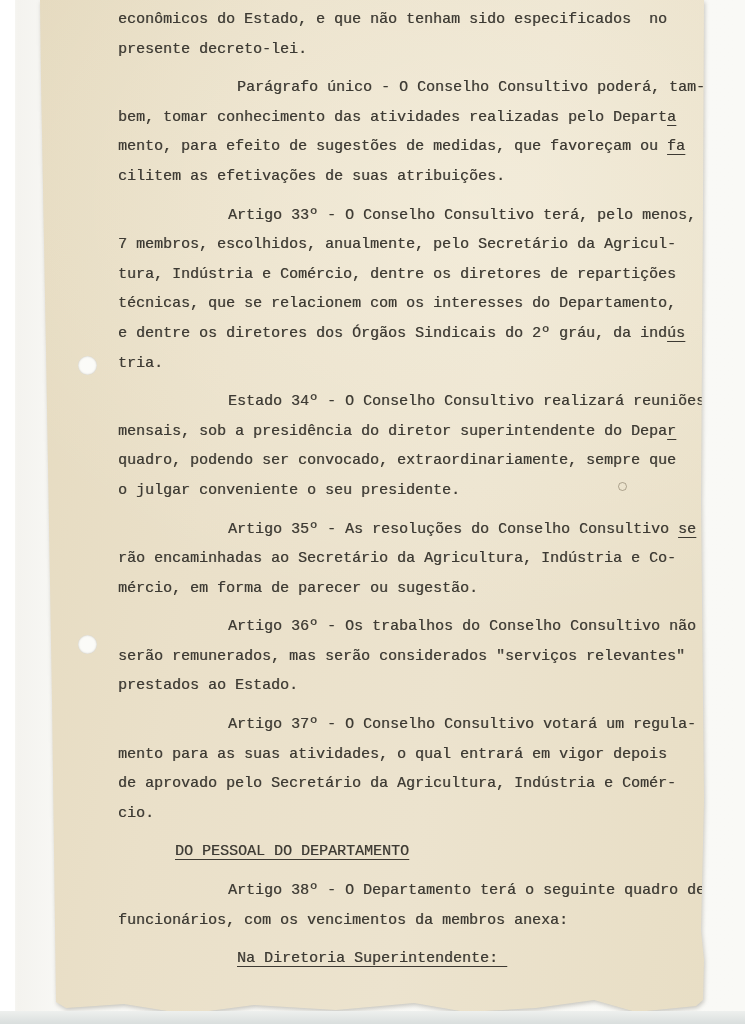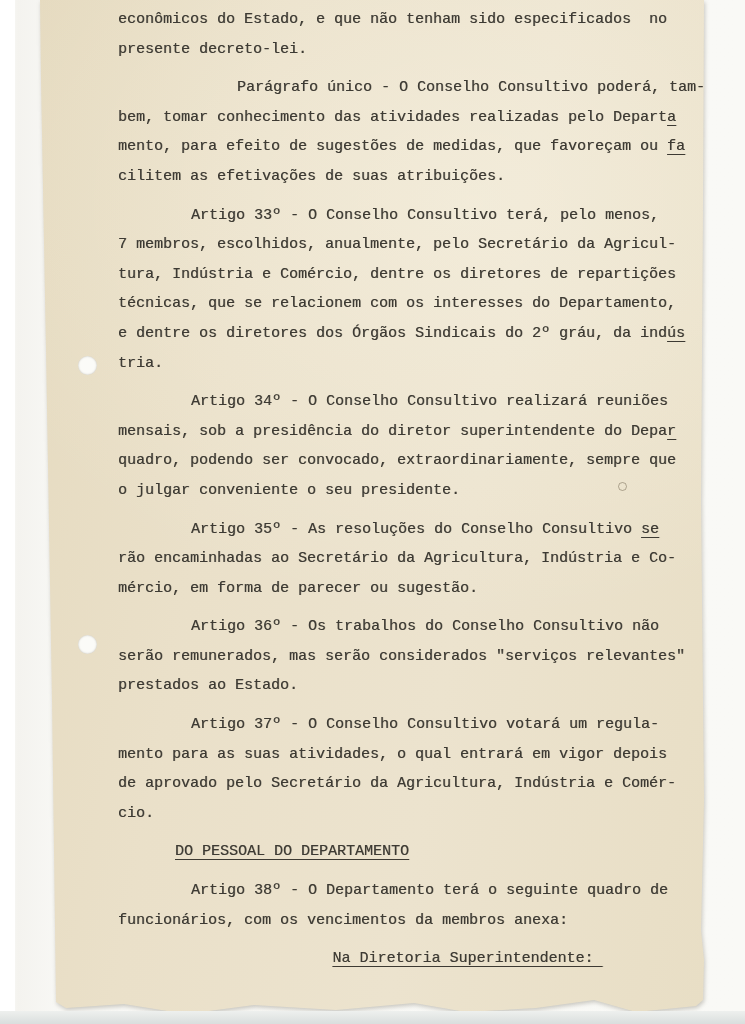--- a/index.html
+++ b/index.html
@@ -52,24 +52,24 @@
   }
   .doc {
     position: absolute; left: 82px; top: 5px; width: 580px;
     color: #3d3a33;
     font-size: 15px;
     text-shadow: 0.4px 0 rgba(61, 58, 51, 0.55);
   }
   .para { margin: 0 0 9px 0; }
   .line { line-height: 29.6px; white-space: pre; }
   .para.hang-lg  > .line:first-child { margin-left: 119px; }
-  .para.article  > .line:first-child { margin-left: 73px; }
+  .para.article  > .line:first-child { margin-left: 110px; }
   .para.item     > .line:first-child { margin-left: 97px; margin-top: 48px; }
   .para.heading    > .line { margin-left: 57px; }
-  .para.subheading > .line { margin-left: 119px; text-align: center; }
+  .para.subheading > .line { margin-left: 119px; }
   .u {
     text-decoration: underline;
     text-underline-offset: 4px;
     text-decoration-thickness: 1.2px;
   }
 </style>
 </head>
 <body>
 
 <div class="scan-left-strip"></div>
@@ -92,21 +92,21 @@
         </div>
         <div class="para article">
           <div class="line"><span>Artigo 33º - O Conselho Consultivo terá, pelo menos,</span></div>
           <div class="line"><span>7 membros, escolhidos, anualmente, pelo Secretário da Agricul-</span></div>
           <div class="line"><span>tura, Indústria e Comércio, dentre os diretores de repartições</span></div>
           <div class="line"><span>técnicas, que se relacionem com os interesses do Departamento,</span></div>
           <div class="line"><span>e dentre os diretores dos Órgãos Sindicais do 2º gráu, da ind</span><span class="u">ús</span></div>
           <div class="line"><span>tria.</span></div>
         </div>
         <div class="para article">
-          <div class="line"><span>Artigo 34º - O Conselho Consultivo realizará reuniões</span></div>
+          <div class="line"><span>Estado 34º - O Conselho Consultivo realizará reuniões</span></div>
           <div class="line"><span>mensais, sob a presidência do diretor superintendente do Depa</span><span class="u">r</span></div>
           <div class="line"><span>quadro, podendo ser convocado, extraordinariamente, sempre que</span></div>
           <div class="line"><span>o julgar conveniente o seu presidente.</span></div>
         </div>
         <div class="para article">
           <div class="line"><span>Artigo 35º - As resoluções do Conselho Consultivo </span><span class="u">se</span></div>
           <div class="line"><span>rão encaminhadas ao Secretário da Agricultura, Indústria e Co-</span></div>
           <div class="line"><span>mércio, em forma de parecer ou sugestão.</span></div>
         </div>
         <div class="para article">

